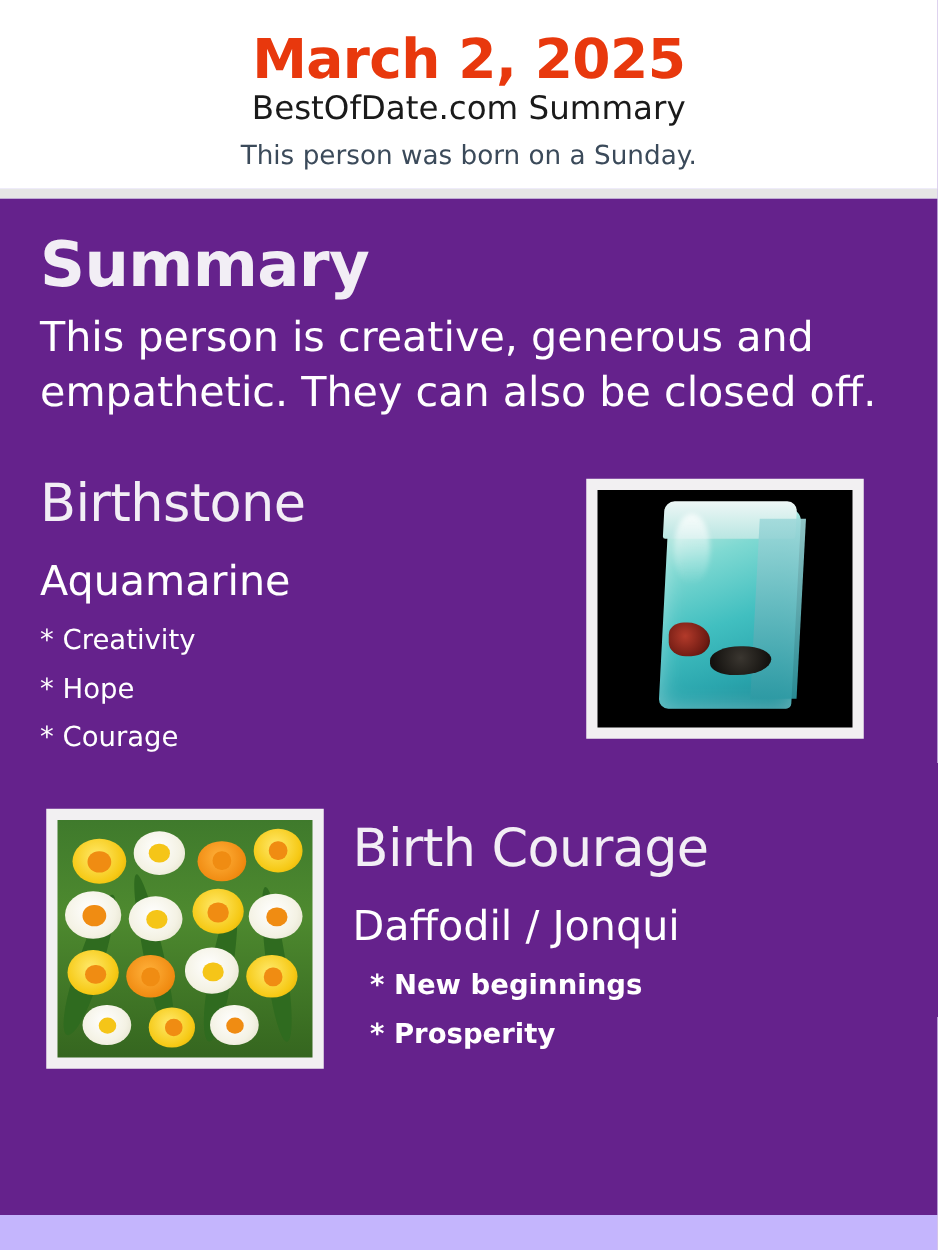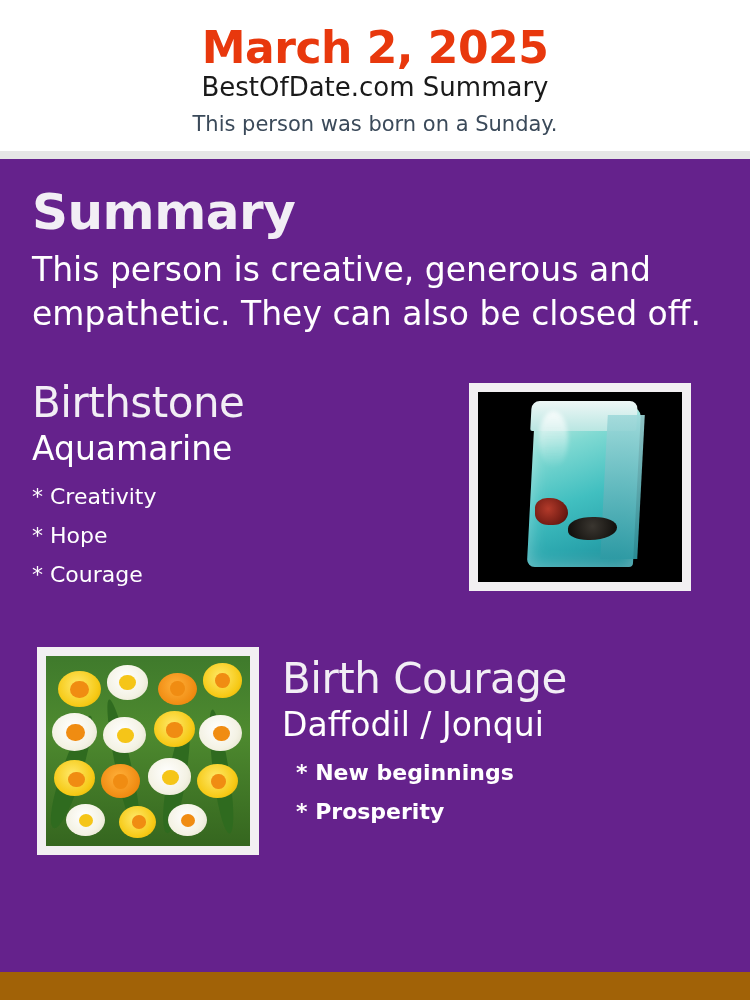--- a/index.html
+++ b/index.html
@@ -3,21 +3,21 @@
 <meta charset="utf-8">
 <style>
   * { box-sizing: border-box; margin: 0; padding: 0; }
   html, body {
     width: 750px;
     height: 1000px;
     font-family: "DejaVu Sans", sans-serif;
     background: #ffffff;
     overflow: hidden;
   }
-  .page { width: 750px; height: 1000px; position: relative; background: #a16207; }
+  .page { width: 750px; height: 1000px; position: relative; background: #c4b5fd; }
 
   
   .header {
     background: #ffffff;
     padding: 24px 20px 14px 20px;
     text-align: center;
   }
   .date-title {
     color: #e8380d;
     font-size: 44px;
@@ -79,21 +79,21 @@
     font-size: 42px;
     font-weight: normal;
     color: #f2eef5;
     line-height: 1.15;
     letter-spacing: -0.5px;
   }
   .section-sub {
     font-size: 33px;
     color: #ffffff;
     line-height: 1.2;
-    margin-top: 2px;
+    margin-top: 18px;
     font-weight: normal;
   }
   .bullets { margin-top: 10px; }
   .bullet {
     font-size: 22px;
     color: #ffffff;
     line-height: 1.0;
     margin-top: 17px;
     font-weight: normal;
   }

